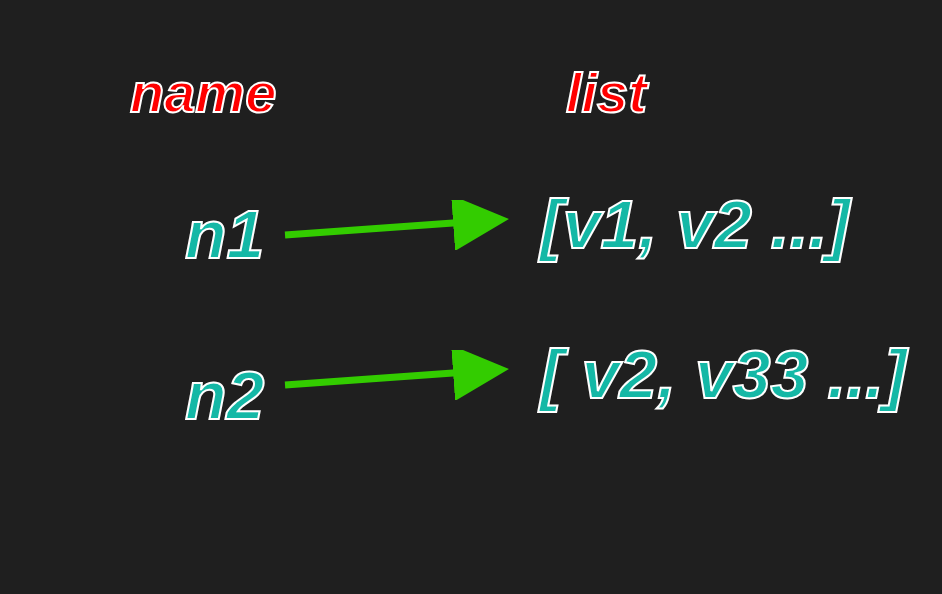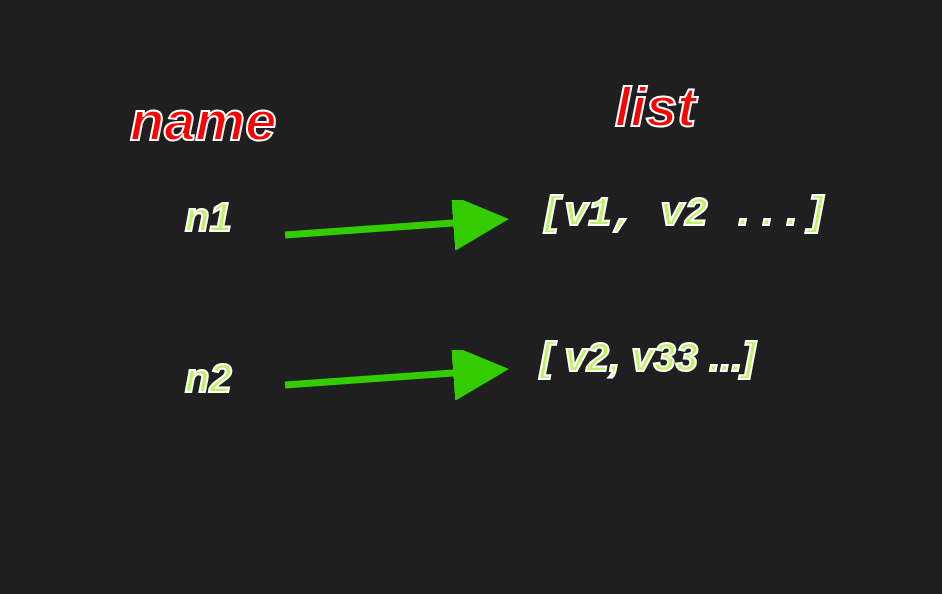--- a/index.html
+++ b/index.html
@@ -19,47 +19,44 @@
       color: #ff0000;
       font-size: 56px;
       font-weight: bold;
       font-style: italic;
       -webkit-text-stroke: 2px #ffffff;
       position: absolute;
     }
     .header-name {
       left: 130px;
       top: 60px;
-      margin-top: 28px;
     }
     .header-list {
-      left: 615px;
+      left: 566px;
       top: 60px;
-      margin-top: 14px;
     }
     .green-text {
-      color: #bef264;
-      font-size: 40px;
+      color: #14b8a6;
+      font-size: 68px;
       font-weight: bold;
       font-style: italic;
       -webkit-text-stroke: 2px #ffffff;
       position: absolute;
     }
     .n1 {
       left: 185px;
       top: 195px;
     }
     .n2 {
       left: 185px;
       top: 356px;
     }
     .list1 {
       left: 540px;
-      top: 192px;
-      font-family: Liberation Mono, monospace;
+      top: 185px;
     }
     .list2 {
       left: 540px;
       top: 335px;
       font-style: italic;
     }
     .arrow-svg {
       position: absolute;
     }
     .arrow1 {

